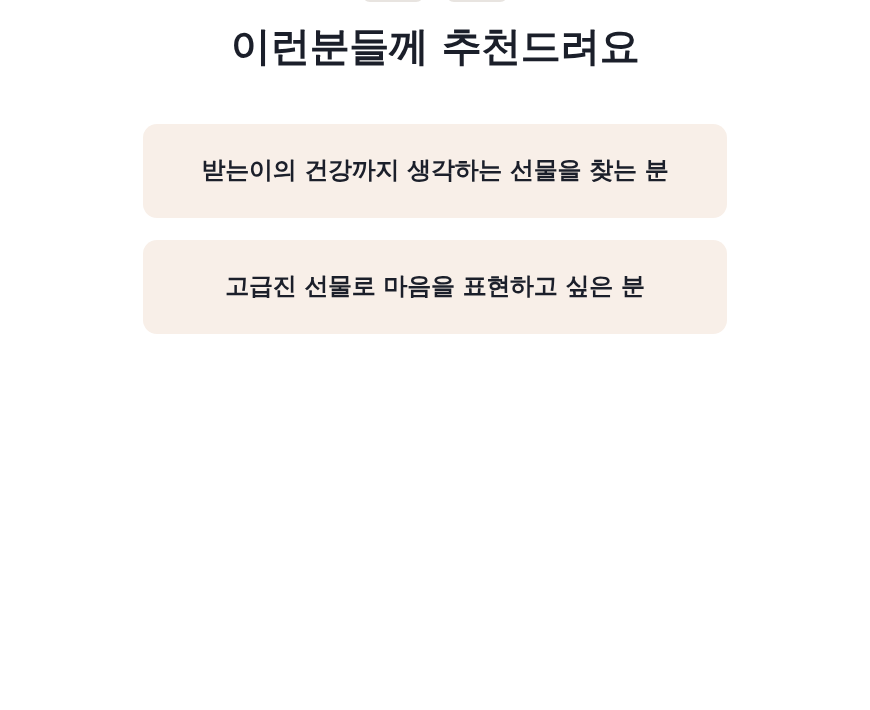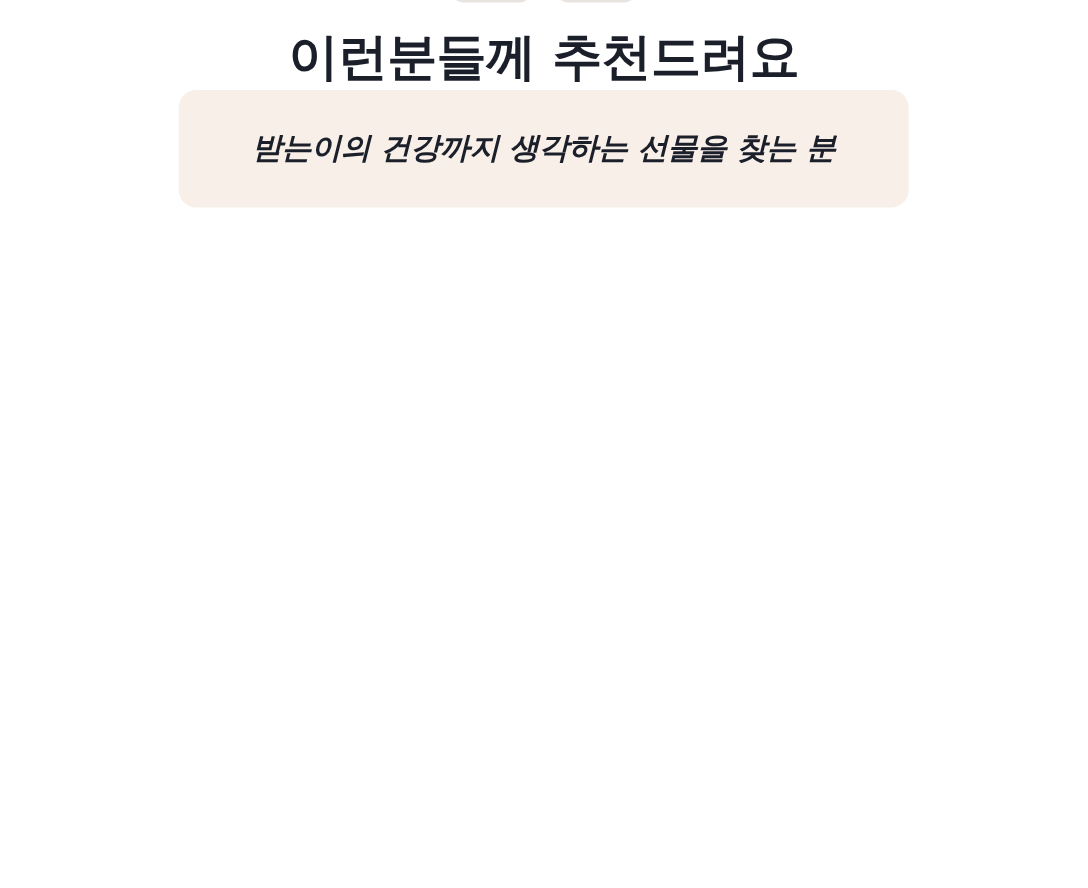--- a/index.html
+++ b/index.html
@@ -43,25 +43,25 @@
     padding-top: 20px;
     text-align: center;
     font-family: "DejaVu Sans", "Liberation Sans", sans-serif;
     font-size: 40px;
     font-weight: 700;
     letter-spacing: -0.5px;
     color: #1b1f2a;
     line-height: 1.3;
   }
   .cards {
+    margin-top: 52px;
     display: flex;
     flex-direction: column;
     align-items: center;
     gap: 22px;
-    font-style: italic;
   }
   .card {
     width: 584px;
     height: 94px;
     border-radius: 14px;
     background: #f8efe8;
     display: flex;
     align-items: center;
     justify-content: center;
     box-sizing: border-box;
@@ -86,15 +86,18 @@
     <span class="pill"></span>
     <span class="pill"></span>
   </div>
 
   <h1 class="heading">이런분들께 추천드려요</h1>
 
   <div class="cards">
     <div class="card">
       <span class="card-text">받는이의 건강까지 생각하는 선물을 찾는 분</span>
     </div>
+    <div class="card">
+      <span class="card-text">고급진 선물로 마음을 표현하고 싶은 분</span>
+    </div>
   </div>
 
 </div>
 
 </body></html>

